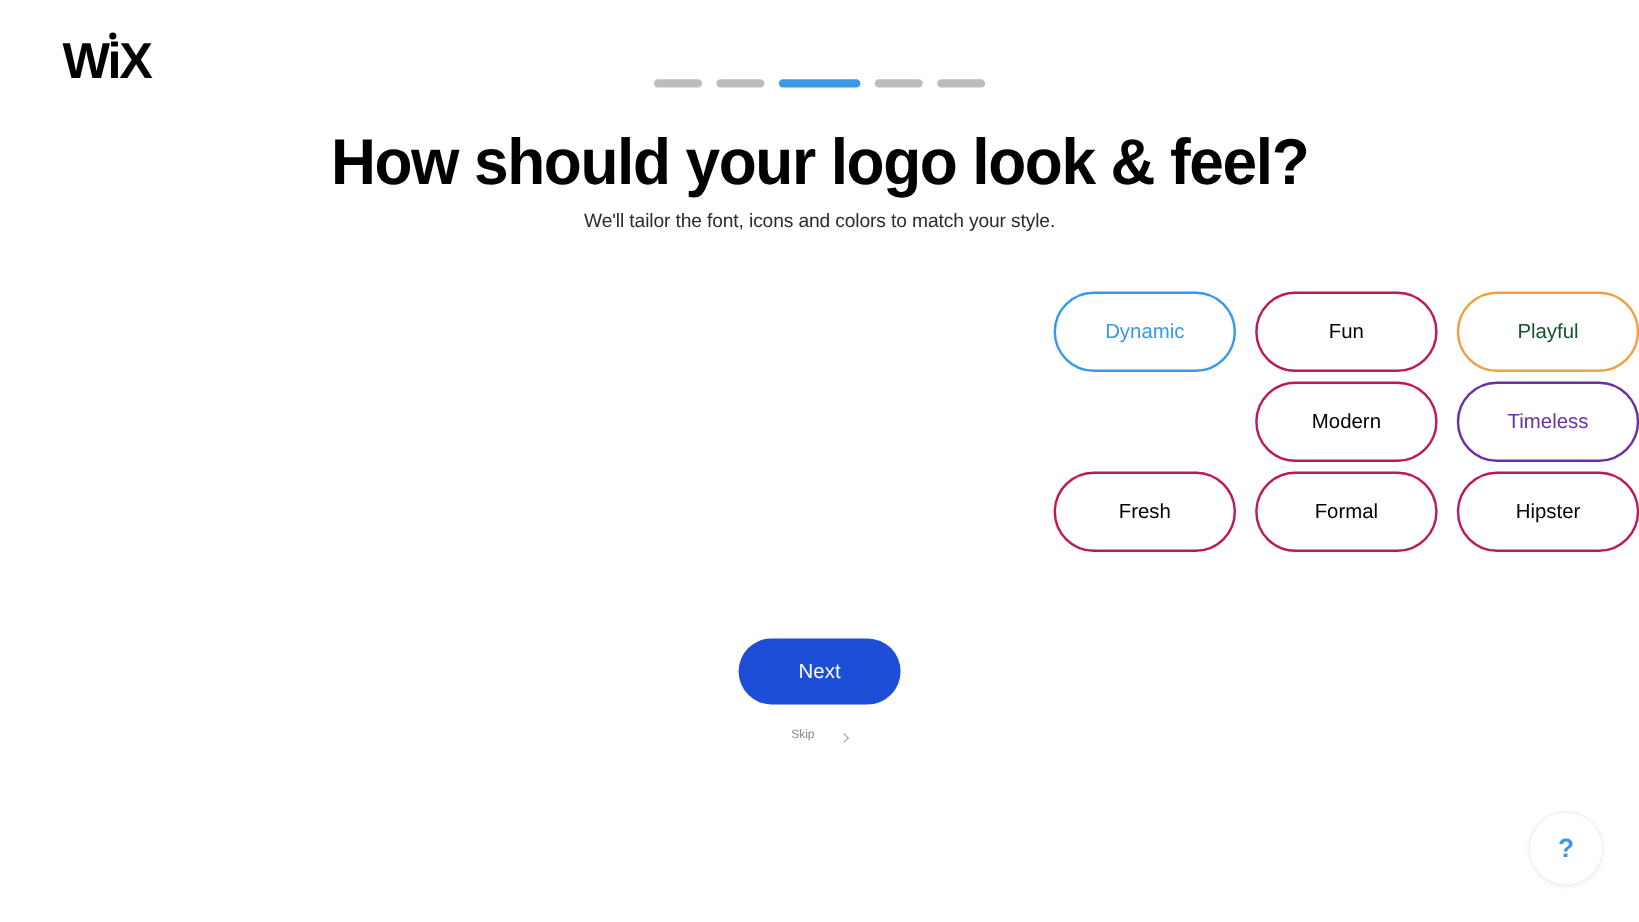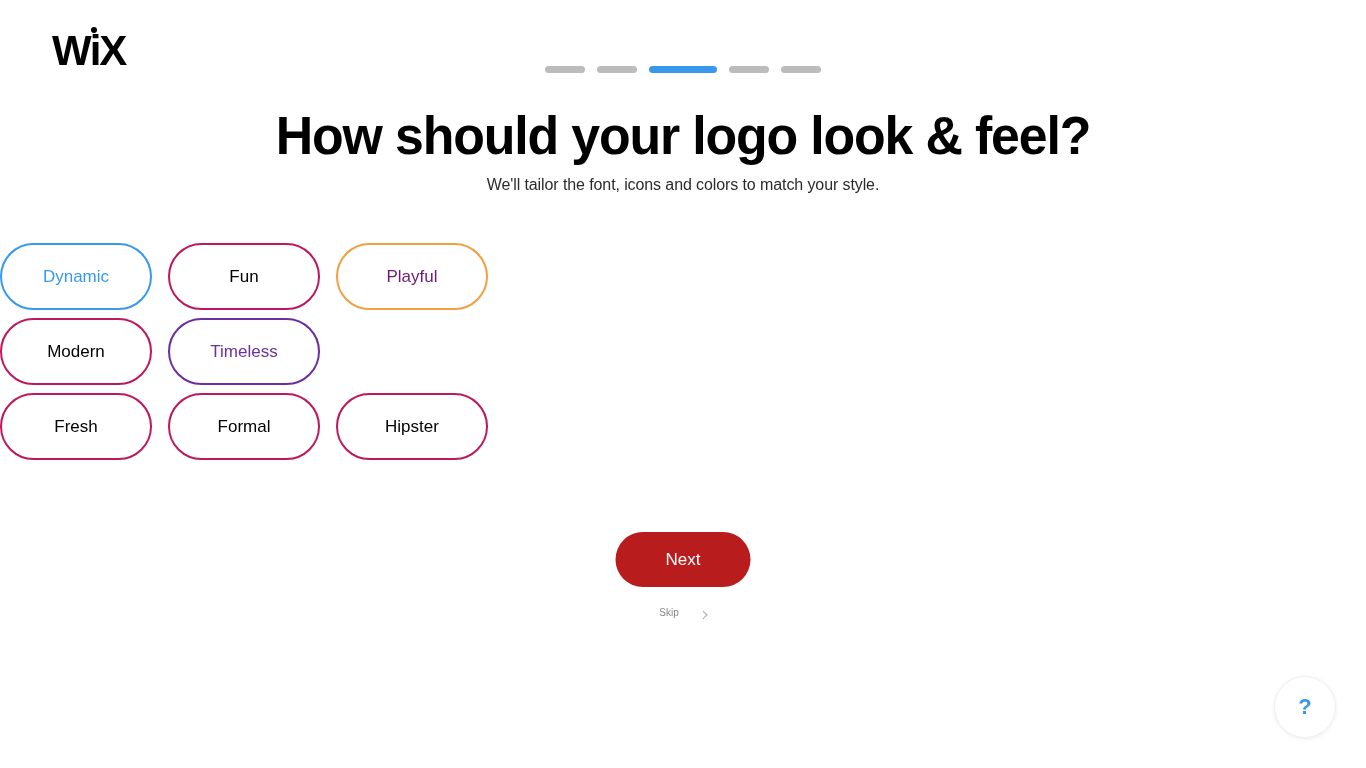--- a/index.html
+++ b/index.html
@@ -96,21 +96,21 @@
   }
 
   
   .chips {
     position: absolute;
     left: 0;
     right: 0;
     top: 243px;
     display: flex;
     flex-direction: column;
-    align-items: flex-start;
+    align-items: flex-end;
     gap: 8px;
   }
   .chip-row {
     display: flex;
     justify-content: center;
     gap: 16px;
   }
   .chip {
     min-width: 152px;
     height: 67px;
@@ -134,21 +134,21 @@
 
   
   .next-btn {
     position: absolute;
     left: 50%;
     top: 532px;
     transform: translateX(-50%);
     width: 135px;
     height: 55px;
     border-radius: 28px;
-    background: #b91c1c;
+    background: #1d4ed8;
     color: #ffffff;
     border: none;
     font-size: 17px;
     font-family: "Liberation Sans", sans-serif;
     cursor: pointer;
     display: flex;
     align-items: center;
     justify-content: center;
   }
 
@@ -211,21 +211,21 @@
     <div class="seg"></div>
   </div>
 
 <h1 class="heading">How should your logo look &amp; feel?</h1>
 <p class="subheading">We'll tailor the font, icons and colors to match your style.</p>
 
 <div class="chips" id="chips">
     <div class="chip-row">
       <div class="chip selected" style="border-color: rgb(56, 153, 236); color: rgb(56, 153, 236);">Dynamic</div>
       <div class="chip">Fun</div>
-      <div class="chip selected" style="border-color: rgb(240, 160, 65); color: #701a75;">Playful</div>
+      <div class="chip selected" style="border-color: rgb(240, 160, 65); color: #14532d;">Playful</div>
     </div>
     <div class="chip-row">
       <div class="chip">Modern</div>
       <div class="chip selected" style="border-color: rgb(107, 47, 160); color: rgb(107, 47, 160);">Timeless</div>
     </div>
     <div class="chip-row">
       <div class="chip">Fresh</div>
       <div class="chip">Formal</div>
       <div class="chip">Hipster</div>
     </div>

